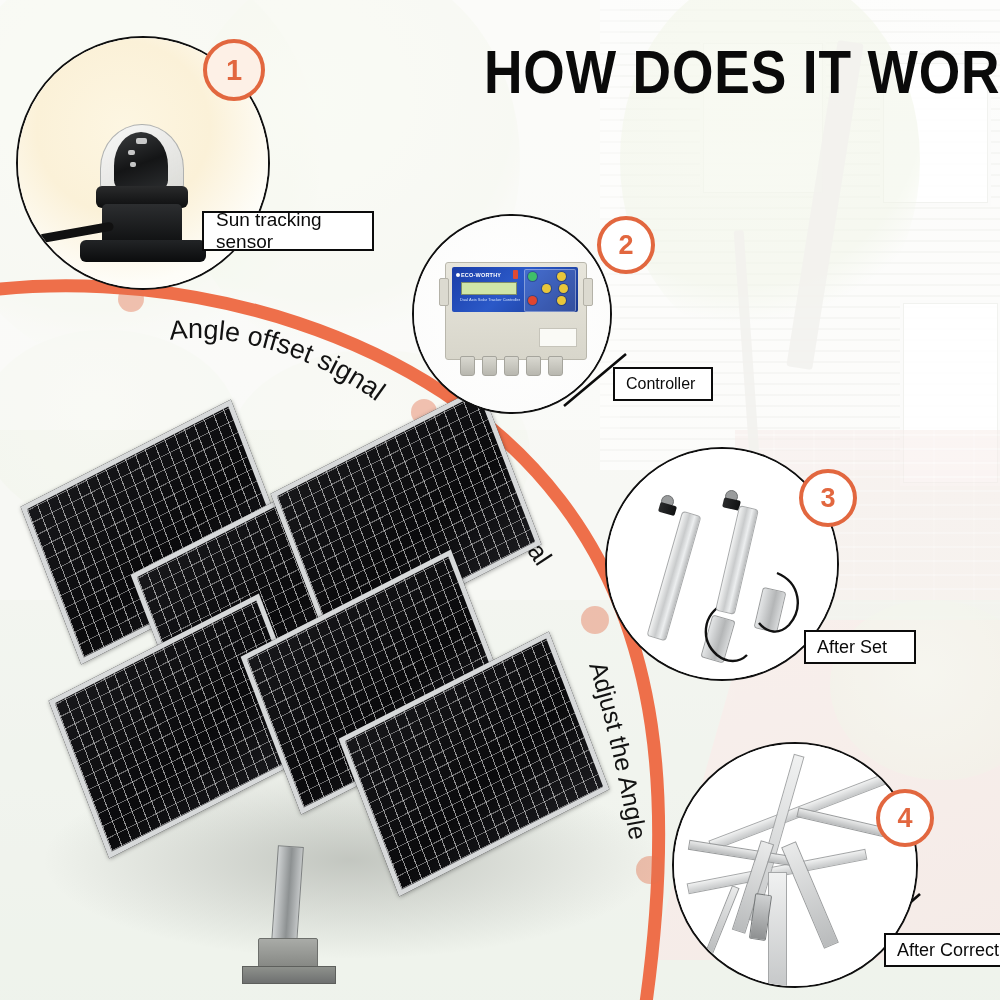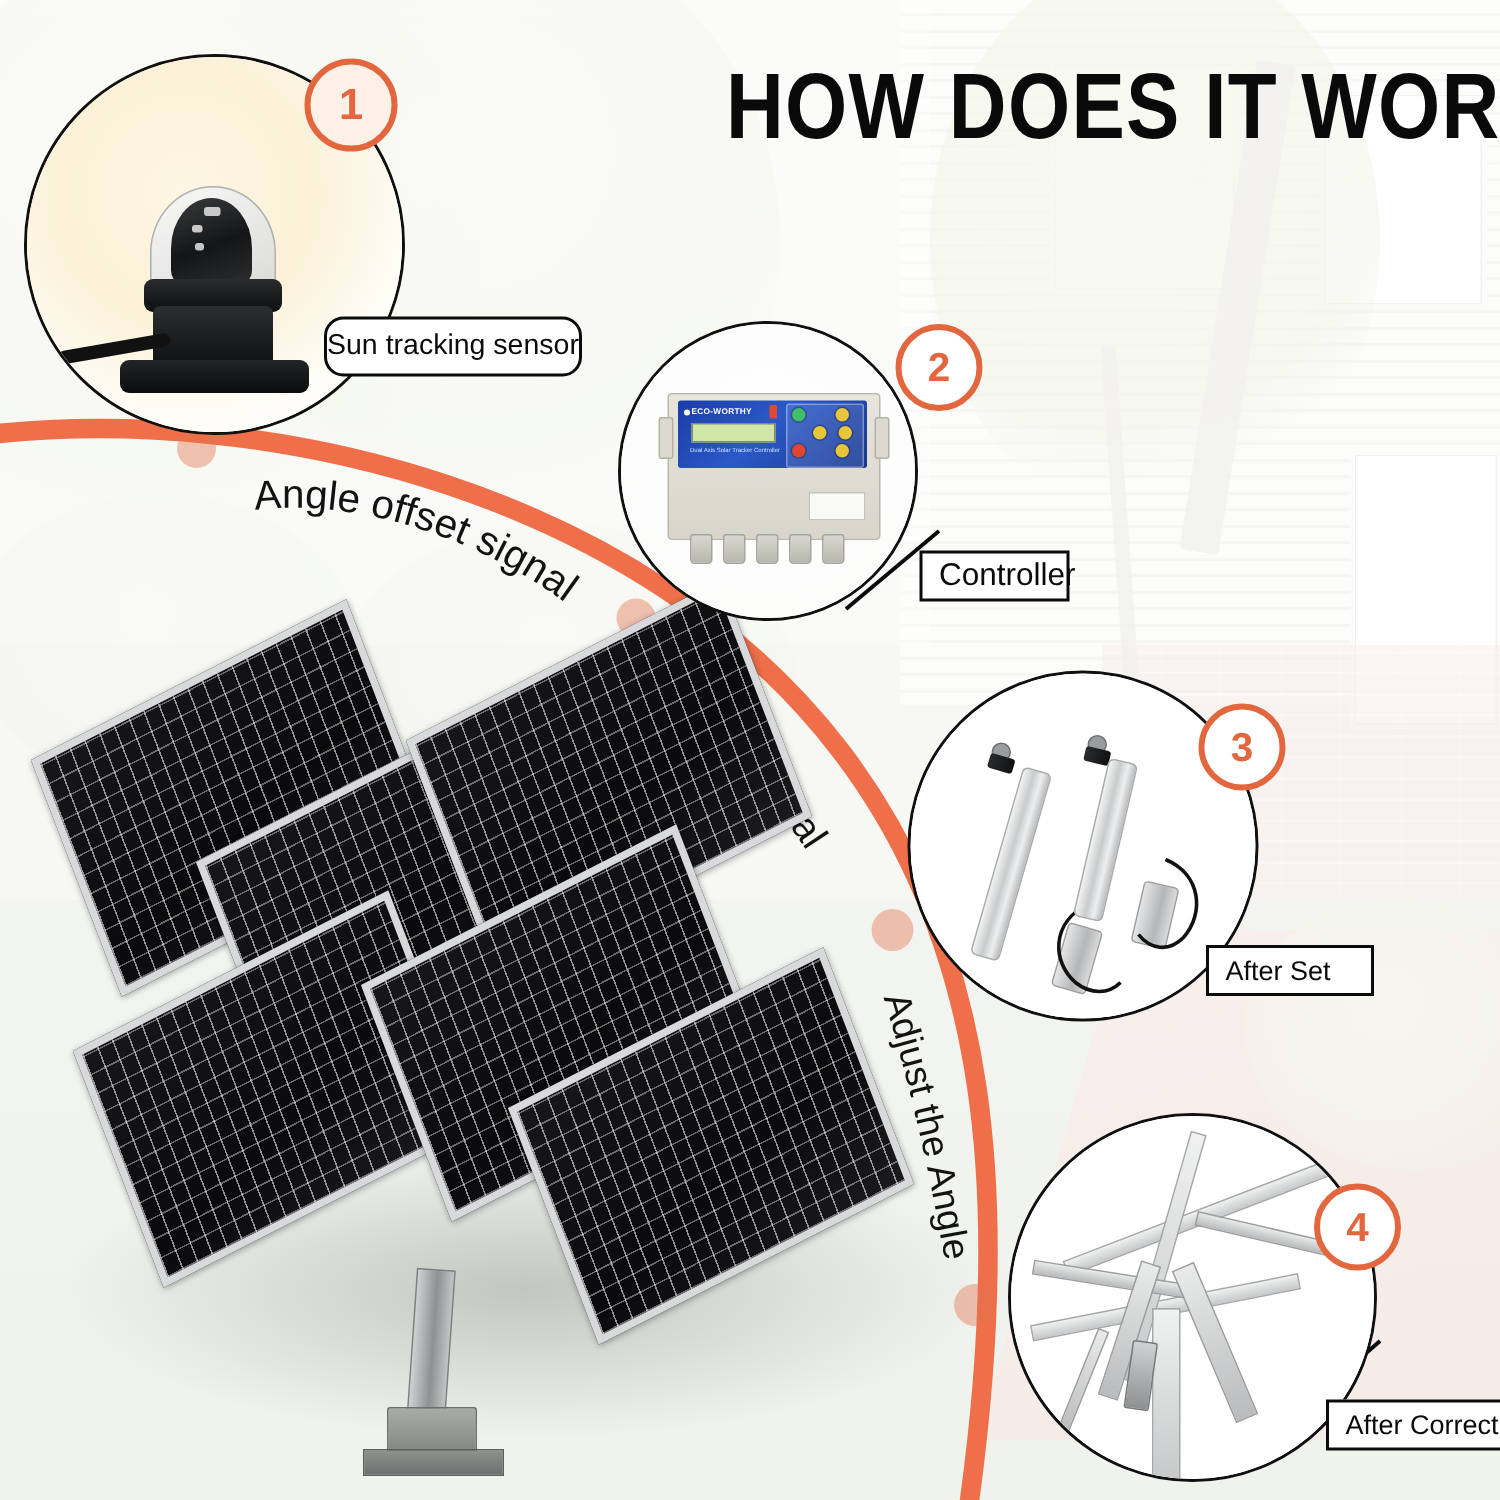--- a/index.html
+++ b/index.html
@@ -212,21 +212,21 @@
       <div class="s-ring" style="left:78px;top:148px;width:92px;height:22px;"></div>
       <div class="s-base" style="left:84px;top:166px;width:80px;height:44px;"></div>
       <div class="s-foot" style="left:62px;top:202px;width:126px;height:22px;"></div>
       <div class="s-cable" style="left:20px;top:190px;width:76px;transform:rotate(-10deg);"></div>
     </div>
 
     <div class="badge" style="left:203px;top:39px;width:54px;height:54px;font-size:29px;background:#fdf0e6;">
       <span>1</span>
     </div>
 
-    <div class="labelbox" style="left:216px;top:211px;width:172px;height:40px;font-size:19px;border-radius:13px;">
+    <div class="labelbox" style="left:202px;top:211px;width:172px;height:40px;padding-left:12px;font-size:19px;">
       <span>Sun tracking sensor</span>
     </div>
   </div>
 
   <div class="callout">
     <svg class="connector" style="left:560px;top:340px;width:110px;height:70px;" viewBox="0 0 110 70">
       <path d="M 4 66 L 66 14" stroke="#0b0b0b" stroke-width="2.6" fill="none"></path>
     </svg>
 
     <div class="circle" style="left:412px;top:214px;width:196px;height:196px;">
@@ -257,21 +257,21 @@
       <div class="ctrl-gland" style="left:68px;top:140px;width:13px;height:18px;"></div>
       <div class="ctrl-gland" style="left:90px;top:140px;width:13px;height:18px;"></div>
       <div class="ctrl-gland" style="left:112px;top:140px;width:13px;height:18px;"></div>
       <div class="ctrl-gland" style="left:134px;top:140px;width:13px;height:18px;"></div>
     </div>
 
     <div class="badge" style="left:597px;top:216px;width:50px;height:50px;font-size:27px;background:#ffffff;">
       <span>2</span>
     </div>
 
-    <div class="labelbox" style="left:613px;top:367px;width:100px;height:34px;padding-left:11px;font-size:21px;">
+    <div class="labelbox" style="left:613px;top:367px;width:100px;height:34px;padding-left:11px;font-size:16px;">
       <span>Controller</span>
     </div>
   </div>
 
   <div class="callout">
     <svg class="connector" style="left:740px;top:608px;width:110px;height:70px;" viewBox="0 0 110 70">
       <path d="M 4 66 L 70 14" stroke="#0b0b0b" stroke-width="2.6" fill="none"></path>
     </svg>
 
     <div class="circle" style="left:605px;top:447px;width:230px;height:230px;">

